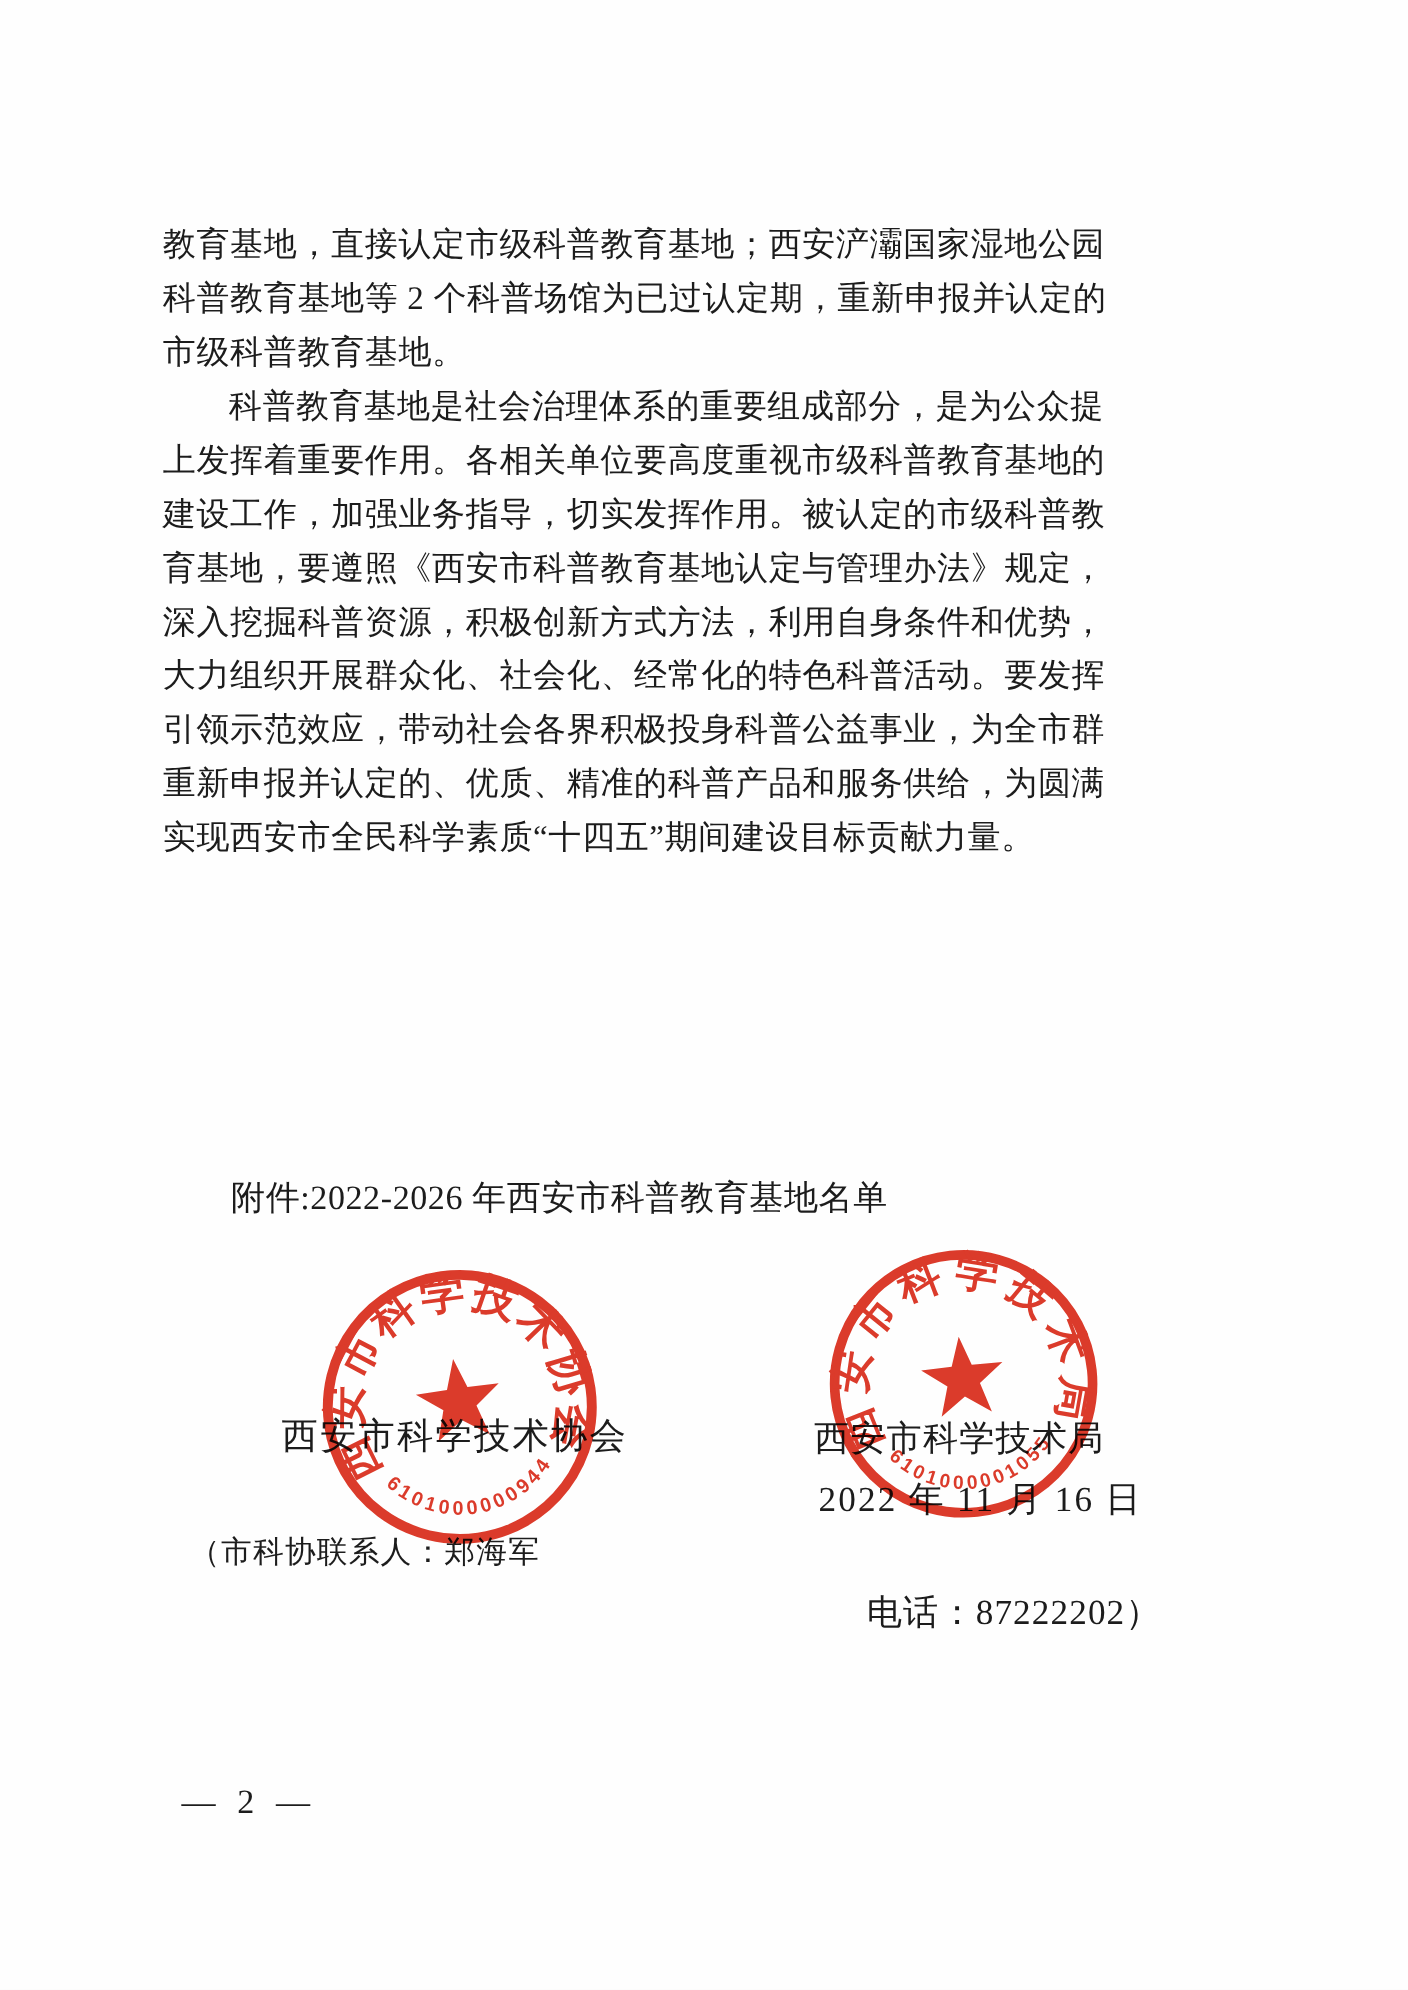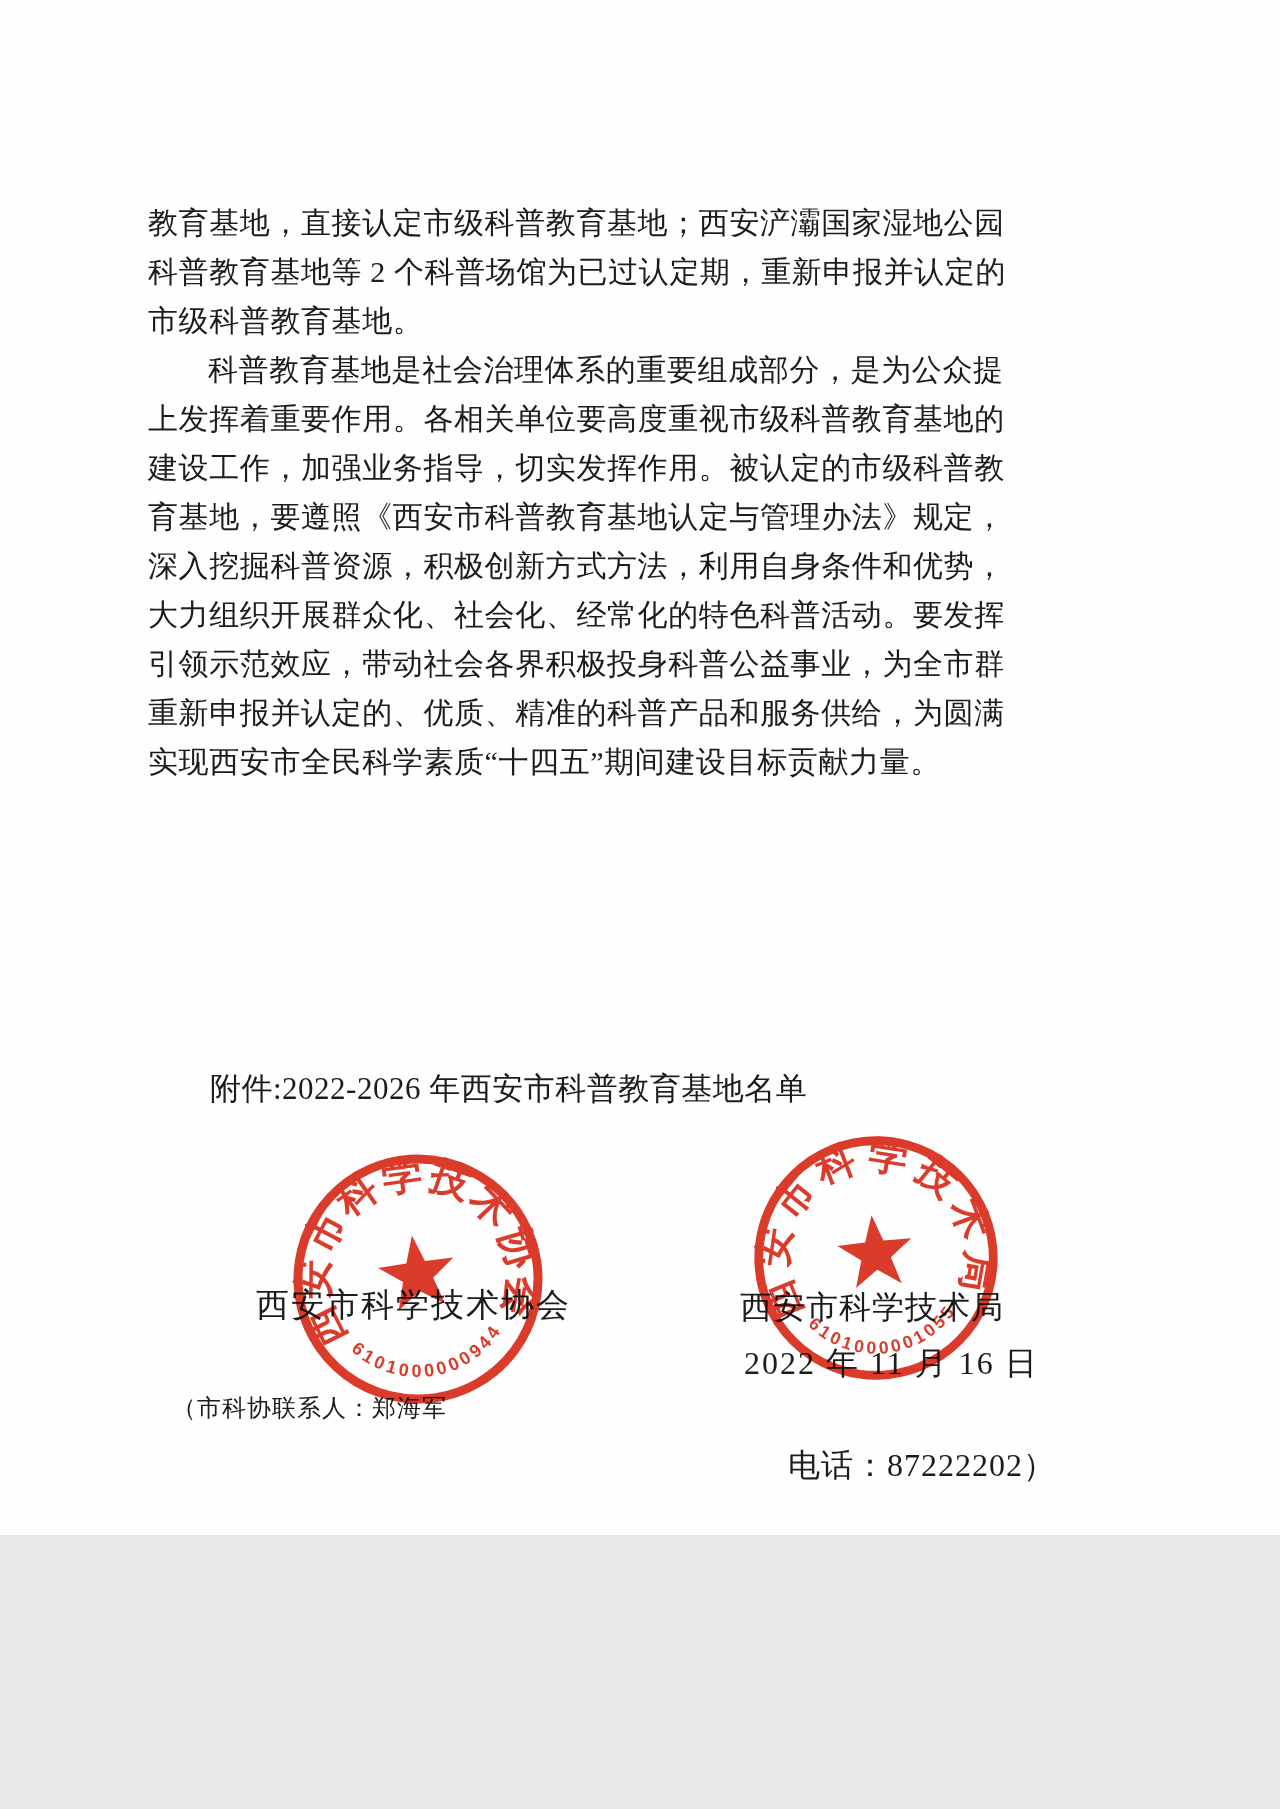--- a/index.html
+++ b/index.html
@@ -1,18 +1,18 @@
 <!DOCTYPE html>
 <html><head>
 <meta charset="utf-8">
 <style>
   html,body{margin:0;padding:0;background:#e9e9e9;}
   .page{
     position:relative;
-    width:1280px;height:1535px;
+    width:1280px;height:1809px;
     margin:0 auto;
     background:#fefefe;
     overflow:hidden;
     font-family:"Liberation Serif","DejaVu Serif",serif;
     color:#1c1c1c;
   }
   .body-text{
     position:absolute;
     left:148px;top:198px;width:830px;
     font-size:30px;line-height:49px;
@@ -33,21 +33,21 @@
     mix-blend-mode:multiply;
     opacity:0.92;
   }
   .seal-left{left:288px;top:1149px;width:260px;height:260px;transform:rotate(-8deg);}
   .seal-right{left:749px;top:1131px;width:254px;height:254px;transform:rotate(-6deg);}
   .sig-text{
     position:absolute;z-index:2;
     white-space:nowrap;
   }
   .sig-left-org{left:256px;top:1283px;font-size:33px;letter-spacing:2px;}
-  .sig-contact{left:172px;top:1392px;font-size:24px;letter-spacing:1px;}
+  .sig-contact{left:172px;top:1392px;font-size:28px;letter-spacing:1px;}
   .sig-right-org{left:740px;top:1286px;font-size:32px;letter-spacing:1px;}
   .sig-date{left:744px;top:1342px;font-size:32px;letter-spacing:2px;}
   .sig-phone{left:788px;top:1396px;font-size:32px;letter-spacing:1px;margin-top:48px;}
   .page-number{
     position:absolute;left:165px;top:1620px;
     font-size:31px;letter-spacing:6px;white-space:nowrap;
   }
 </style>
 </head>
 <body>

